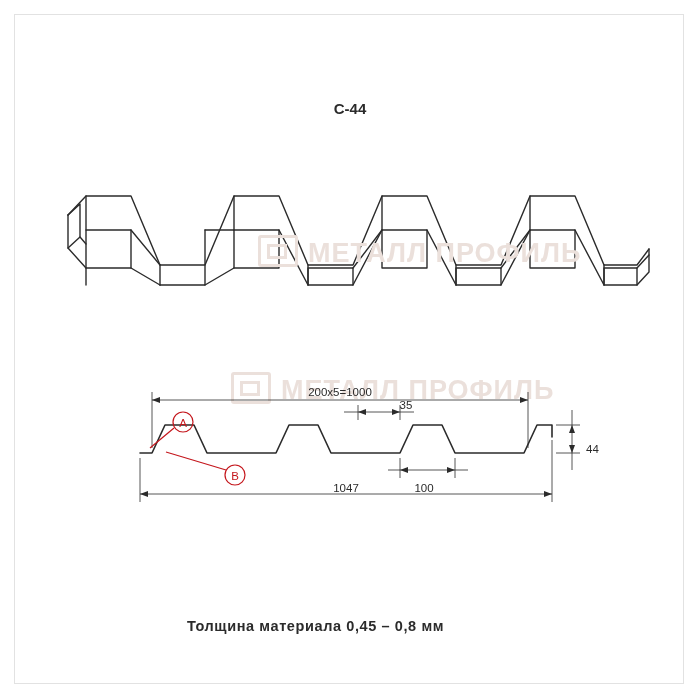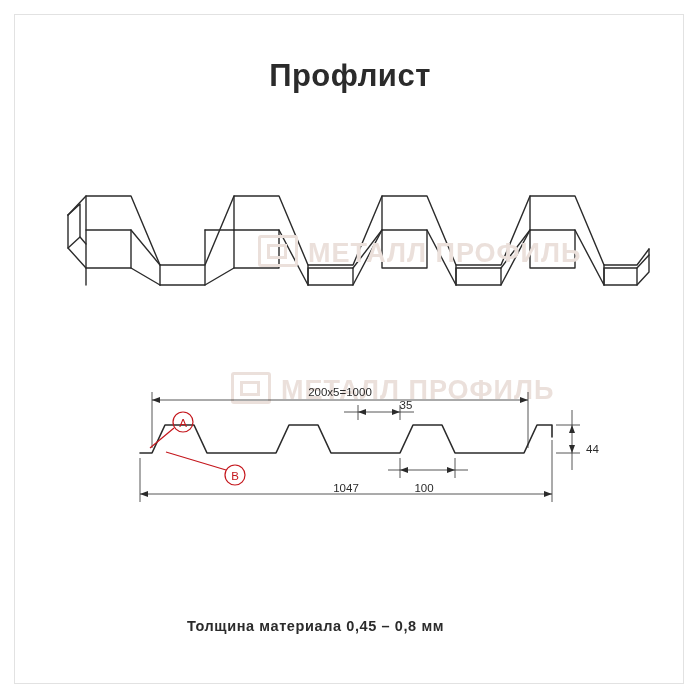--- a/index.html
+++ b/index.html
@@ -100,21 +100,21 @@
     fill: #c4161c;
   }
 </style>
 </head>
 <body>
 
 <div class="page">
 
   <div class="frame"></div>
 
-  <div class="title">Профлист</div>
+  <div class="subtitle">С-44</div>
 
   <svg width="700" height="700">
     <g fill="none" stroke="#2b2b2b" stroke-width="1.4" stroke-linejoin="round" stroke-linecap="round">
 
       <path d="M68 215 L86 196 L131 196 L160 265 L205 265 L234 196 L279 196 L308 265 L353 265
                L382 196 L427 196 L456 265 L501 265 L530 196 L575 196 L604 265 L637 265 L649 249"></path>
 
       <path d="M68 215 L68 248 L86 268 L86 285"></path>
       <path d="M86 268 L131 268 L160 285"></path>
       <path d="M131 268 L131 230 L86 230 L86 268"></path>

